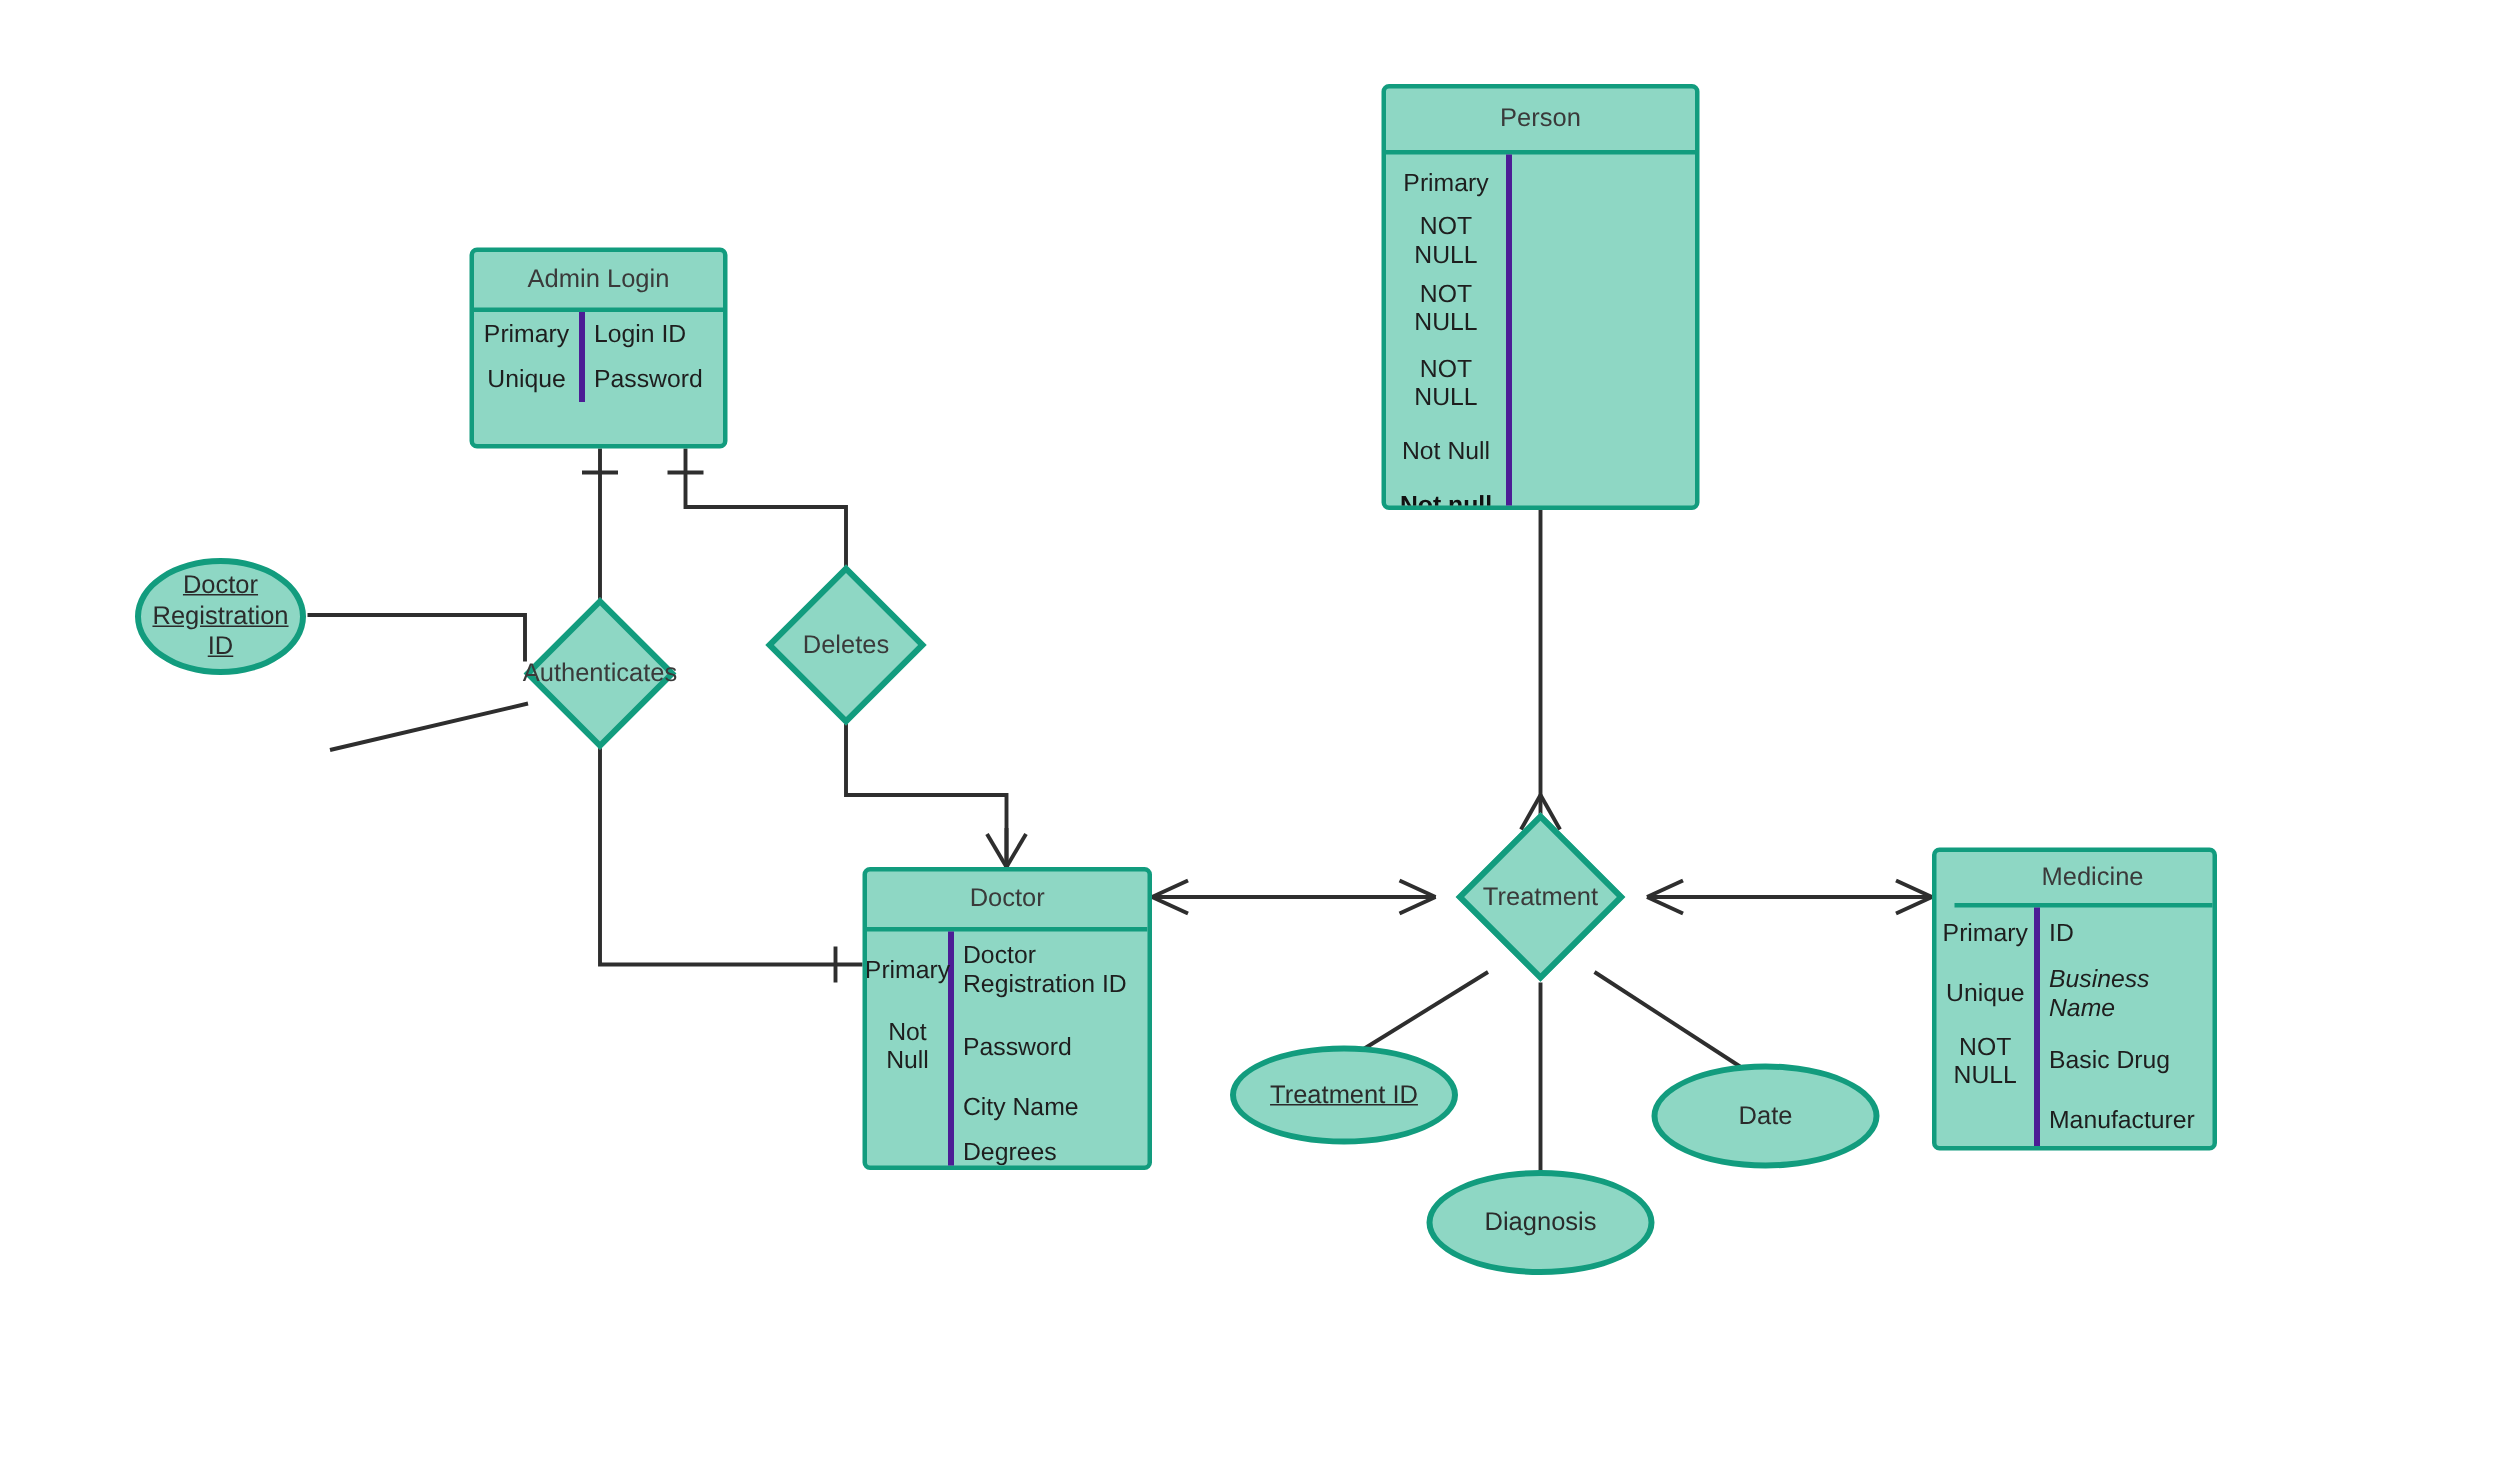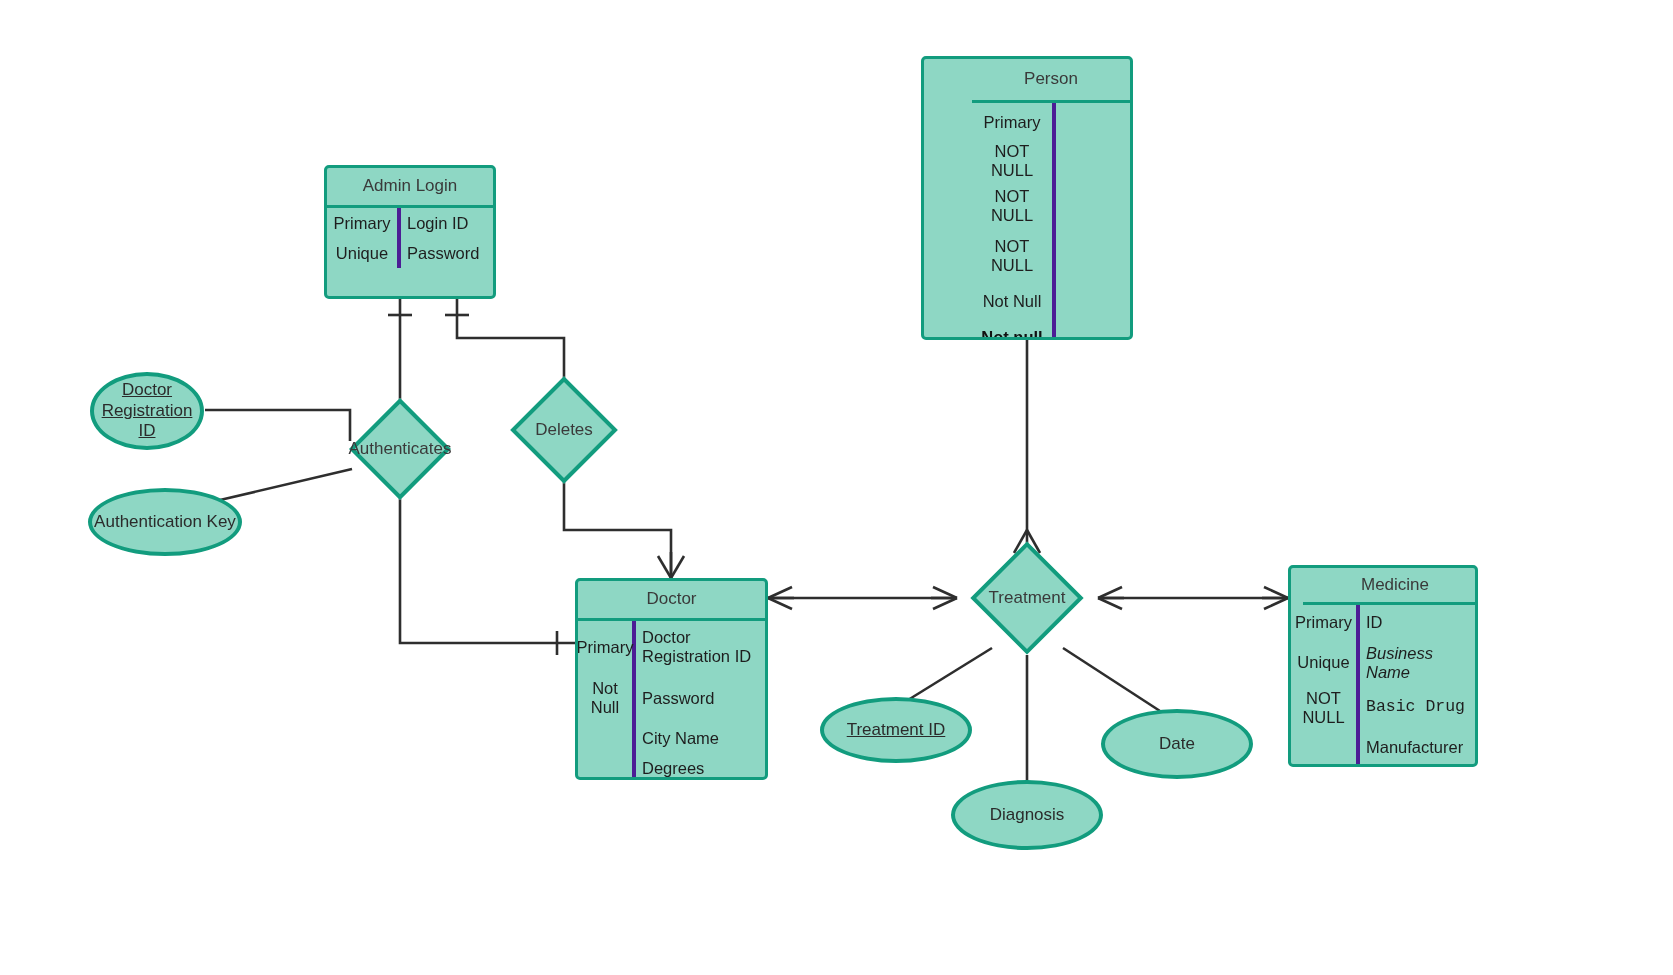--- a/index.html
+++ b/index.html
@@ -175,35 +175,35 @@
       <path d="M 1288 598 L 1262 598"></path>
 
       <path d="M 992 648 L 908 700"></path>
 
       <path d="M 1027 655 L 1027 782"></path>
 
       <path d="M 1063 648 L 1160 711"></path>
     </g>
   </svg>
 
-  <div class="entity" style="left:921px; top:56px; width:212px; height:284px;padding-left:48px;">
+  <div class="entity" style="left:921px; top:56px; width:212px; height:284px;">
     <div class="entity-title" style="height:44px;">Person</div>
     <div class="entity-body">
       <div class="col-left" style="width:84px;">
         <div class="cell center" style="height:38px;">Primary</div>
         <div class="cell center" style="height:40px;">NOT NULL</div>
         <div class="cell center" style="height:50px;">NOT NULL</div>
         <div class="cell center" style="height:50px;">NOT NULL</div>
         <div class="cell center" style="height:40px;">Not Null</div>
         <div class="cell center bold" style="height:33px;">Not null</div>
       </div>
     </div>
   </div>
 
-  <div class="entity" style="left:324px; top:165px; width:172px; height:134px;">
+  <div class="entity" style="left:313px; top:165px; width:172px; height:134px;">
     <div class="entity-title" style="height:40px;">Admin Login</div>
     <div class="entity-body">
       <div class="col-left" style="width:74px;">
         <div class="cell center" style="height:30px;">Primary</div>
         <div class="cell center" style="height:30px;">Unique</div>
       </div>
       <div class="col-right">
         <div class="cell left" style="height:30px;">Login ID</div>
         <div class="cell left" style="height:30px;">Password</div>
       </div>
@@ -233,21 +233,21 @@
     <div class="entity-body">
       <div class="col-left" style="width:69px;">
         <div class="cell center" style="height:35px;">Primary</div>
         <div class="cell center" style="height:45px;">Unique</div>
         <div class="cell center" style="height:45px;">NOT NULL</div>
         <div class="cell center" style="height:35px;"></div>
       </div>
       <div class="col-right">
         <div class="cell left" style="height:35px;">ID</div>
         <div class="cell left" style="height:45px;font-style:italic;">Business Name</div>
-        <div class="cell left" style="height:45px;font-family:Liberation Mono, monospace;">Basic Drug</div>
+        <div class="cell left" style="height:45px;">Basic Drug</div>
         <div class="cell left" style="height:35px;">Manufacturer</div>
       </div>
     </div>
   </div>
 
   <div class="diamond" style="left:324px; top:410px; width:152px; height:78px;">
     <div class="shape" style="width:72px; height:72px;"></div>
     <div class="dlabel">Authenticates</div>
   </div>
 
@@ -258,23 +258,20 @@
 
   <div class="diamond" style="left:488px; top:386px; width:152px; height:88px;">
     <div class="shape" style="width:76px; height:76px;"></div>
     <div class="dlabel">Deletes</div>
   </div>
 
   <div class="ellipse key" style="left:90px; top:372px; width:114px; height:78px;">
     <span class="txt">Doctor Registration ID</span>
   </div>
 
-  <div class="ellipse" style="left:88px; top:488px; width:154px; height:68px;">
-    <span class="txt">Authentication Key</span>
-  </div>
 
   <div class="ellipse key" style="left:820px; top:697px; width:152px; height:66px;">
     <span class="txt">Treatment ID</span>
   </div>
 
   <div class="ellipse" style="left:951px; top:780px; width:152px; height:70px;">
     <span class="txt">Diagnosis</span>
   </div>
 
   <div class="ellipse" style="left:1101px; top:709px; width:152px; height:70px;">

